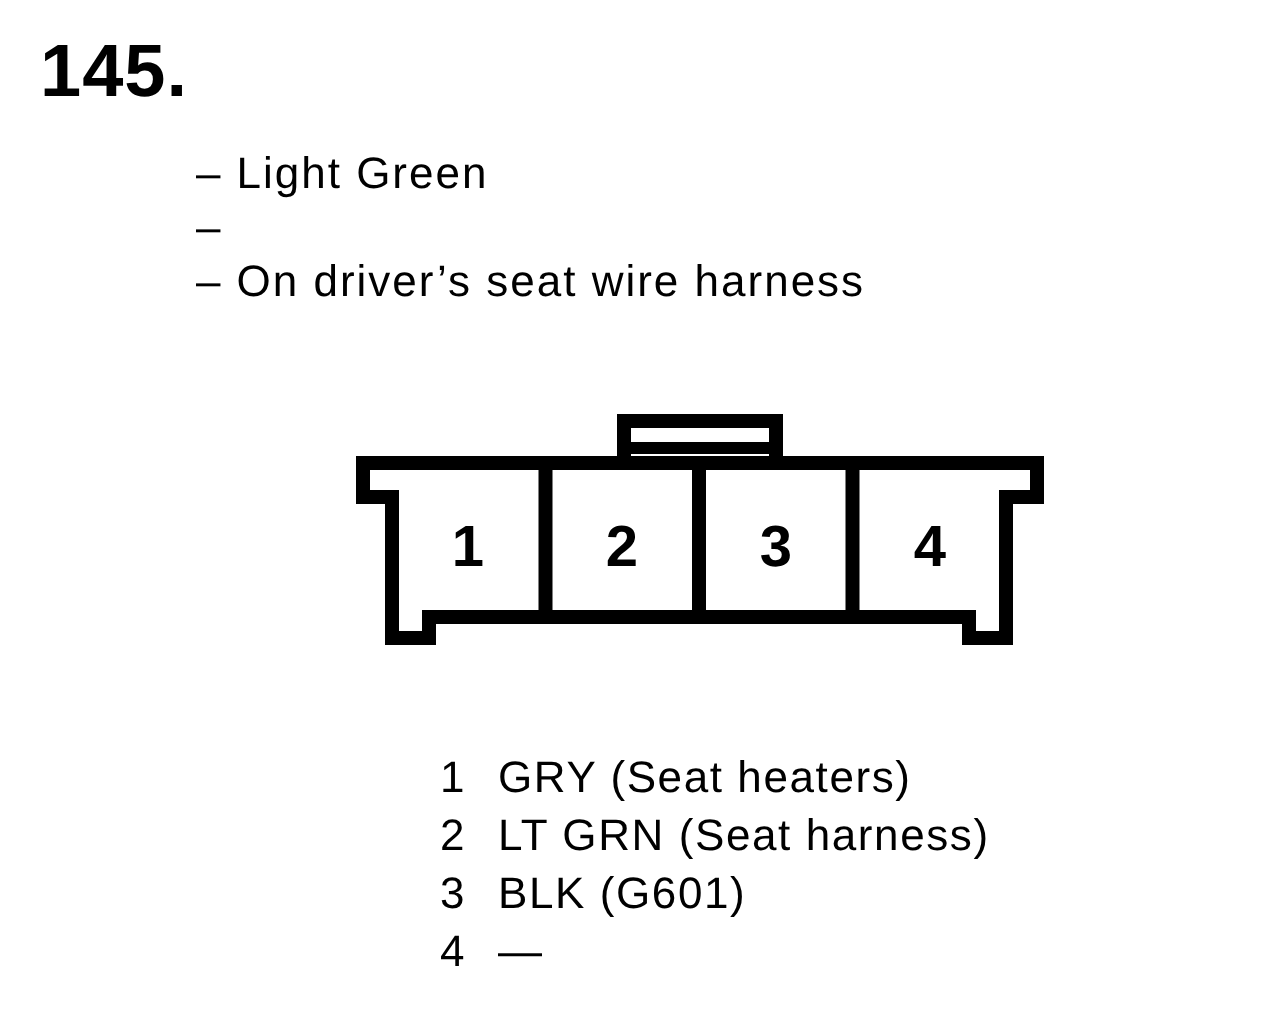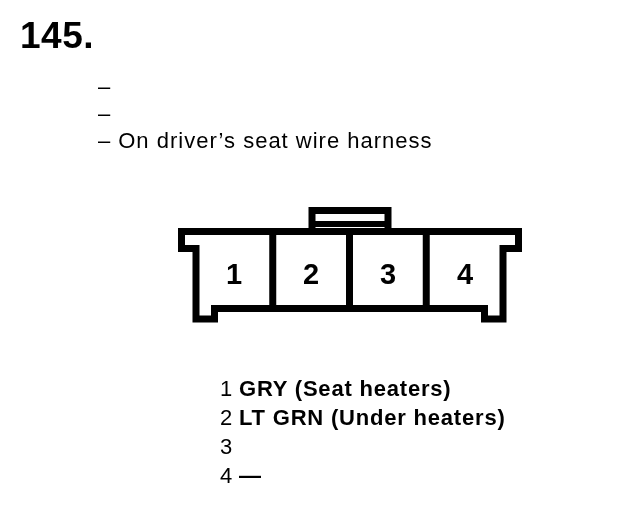--- a/index.html
+++ b/index.html
@@ -72,32 +72,33 @@
   
   #pin-list {
     left: 220px;
     top: 374px;
     font-size: 22px;
     line-height: 29px;
     letter-spacing: 0.8px;
   }
   .pin-row { display: flex; white-space: nowrap; }
   .pin-num { width: 13px; text-align: left; }
-  .pin-desc { margin-left: 6px; font-weight: bold; }
+  .pin-desc { margin-left: 16px; }
 </style>
 </head>
 <body>
 
 <div id="canvas">
 
   <span class="abs" id="title-number">145.</span>
 
   <div class="abs" id="notes">
     <div class="note-row">
       <span class="note-dash">–</span>
+      <span>Light Green</span>
     </div>
     <div class="note-row">
       <span class="note-dash">–</span>
     </div>
     <div class="note-row">
       <span class="note-dash">–</span>
       <span>On driver’s seat wire harness</span>
     </div>
   </div>
 
@@ -118,24 +119,25 @@
   <div class="abs cell-num" id="cell-num-3">3</div>
   <div class="abs cell-num" id="cell-num-4">4</div>
 
   <div class="abs" id="pin-list">
     <div class="pin-row">
       <span class="pin-num">1</span>
       <span class="pin-desc">GRY (Seat heaters)</span>
     </div>
     <div class="pin-row">
       <span class="pin-num">2</span>
-      <span class="pin-desc">LT GRN (Under heaters)</span>
+      <span class="pin-desc">LT GRN (Seat harness)</span>
     </div>
     <div class="pin-row">
       <span class="pin-num">3</span>
+      <span class="pin-desc">BLK (G601)</span>
     </div>
     <div class="pin-row">
       <span class="pin-num">4</span>
       <span class="pin-desc">—</span>
     </div>
   </div>
 
 </div>
 
 </body></html>

